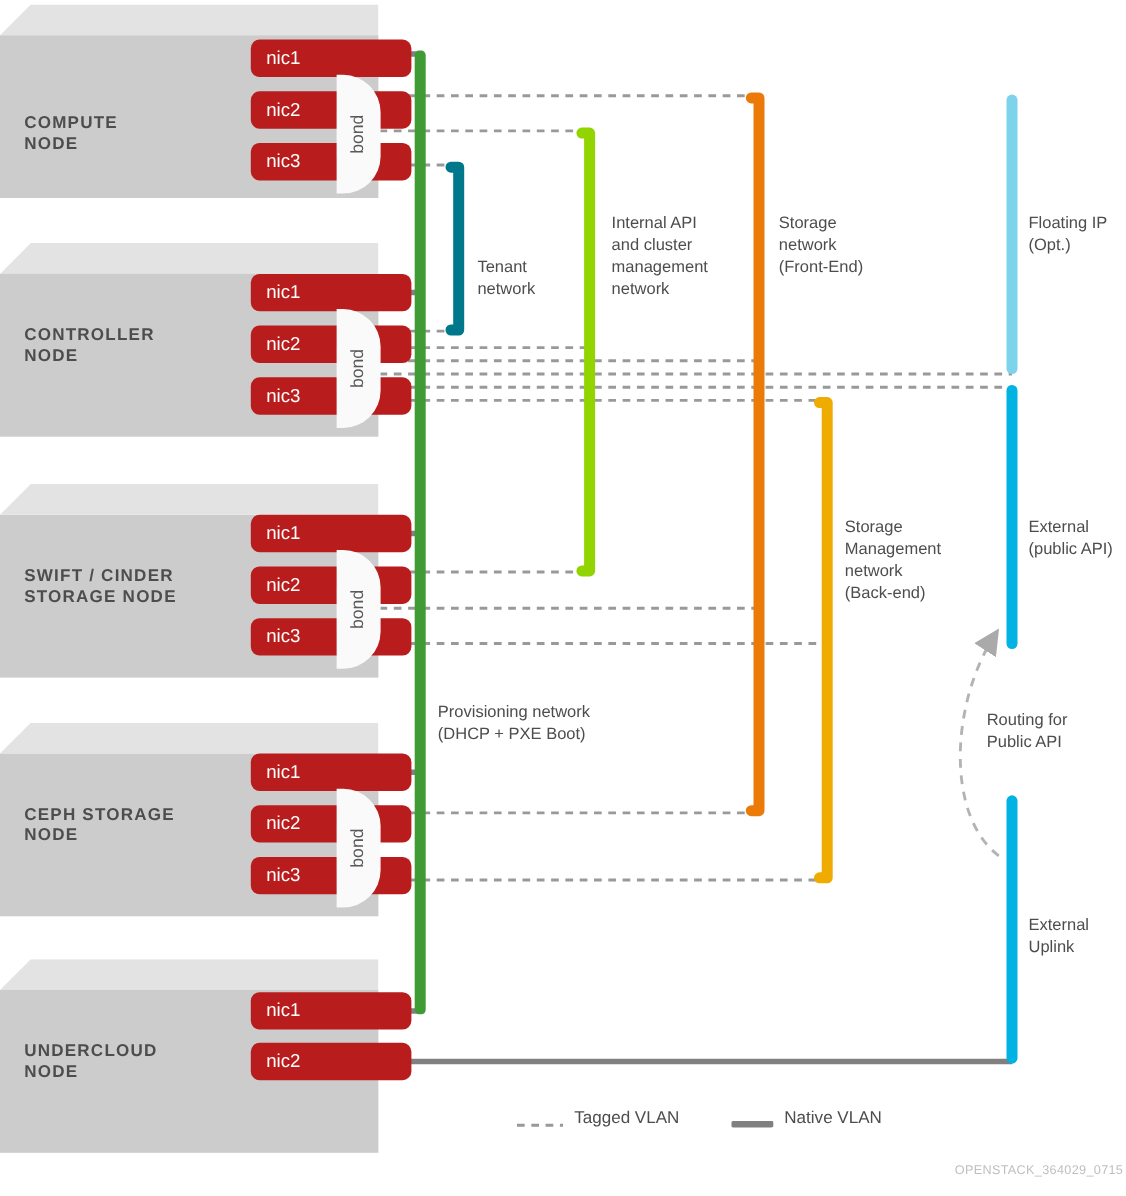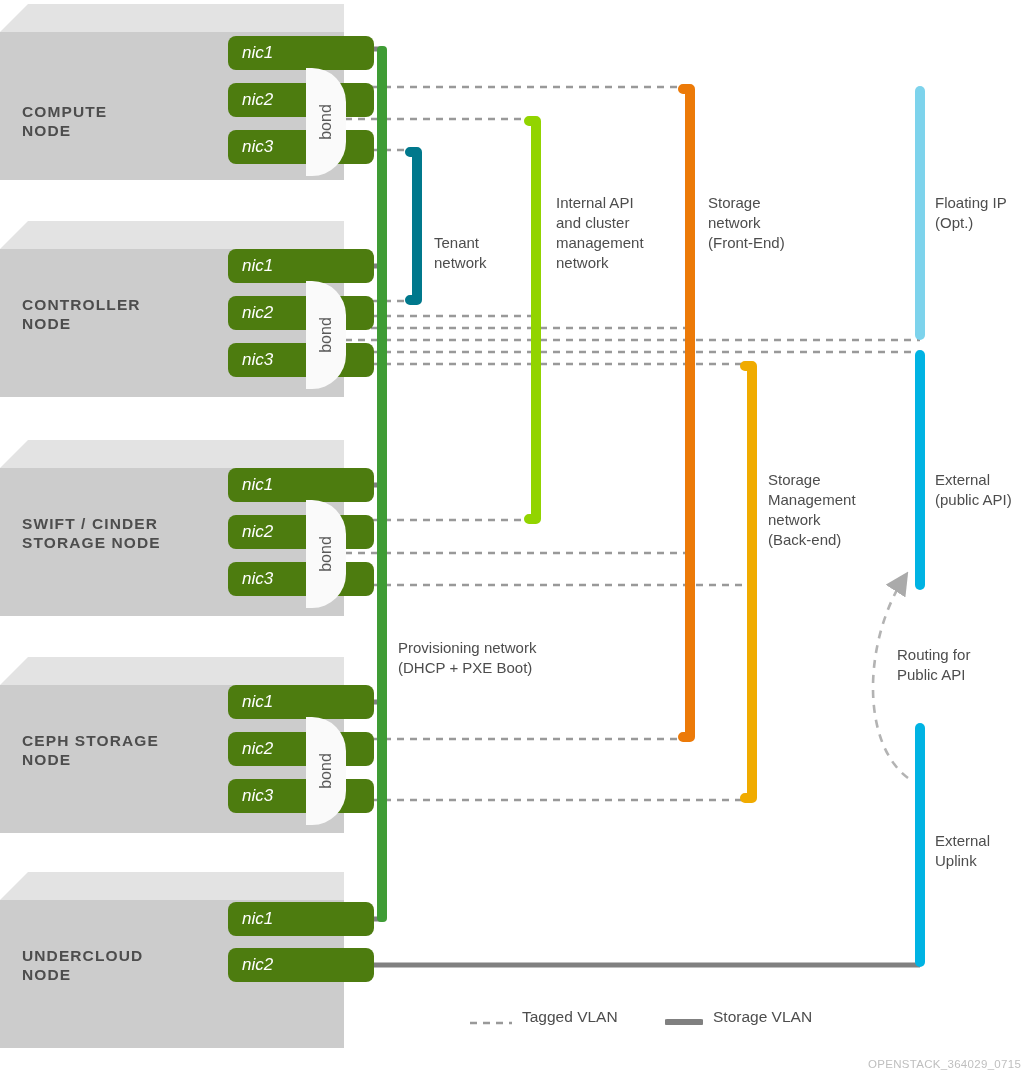--- a/index.html
+++ b/index.html
@@ -49,28 +49,27 @@
     font-size: 15.5px;
     font-weight: bold;
     letter-spacing: 1.1px;
     line-height: 19px;
     color: #4d4d4d;
     white-space: pre-line;
   }
   .nic {
     position: absolute;
     height: 34px;
-    background: #4d7c0f;
+    background: #b91c1c;
     border-radius: 8px;
     color: #ffffff;
     font-size: 17px;
     line-height: 34px;
     padding-left: 14px;
     box-sizing: border-box;
-    font-style: italic;
   }
   .bond {
     position: absolute;
     background: #fafafa;
     border-radius: 0 34px 34px 0;
     display: flex;
     align-items: center;
     justify-content: center;
   }
   .bond span {
@@ -275,18 +274,18 @@
     <svg class="legend-swatch" width="42" height="6" viewBox="0 0 42 6">
       <line x1="0" y1="3" x2="42" y2="3" stroke="#999999" stroke-width="2.6" stroke-dasharray="7 6"></line>
     </svg>
     <span class="legend-text">Tagged VLAN</span>
   </div>
 
   <div class="legend" style="left:665px; top:1008px;">
     <svg class="legend-swatch" width="38" height="8" viewBox="0 0 38 8">
       <line x1="2" y1="4" x2="36" y2="4" stroke="#808080" stroke-width="6" stroke-linecap="round"></line>
     </svg>
-    <span class="legend-text">Storage VLAN</span>
+    <span class="legend-text">Native VLAN</span>
   </div>
 
   <div class="footer-id" style="left:868px; top:1058px;">OPENSTACK_364029_0715</div>
 
 </div>
 
 </body></html>

